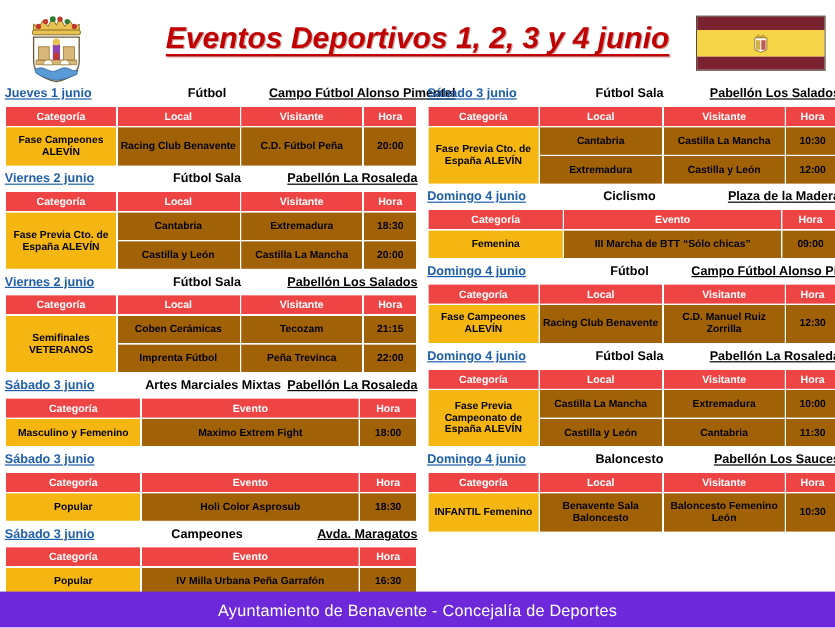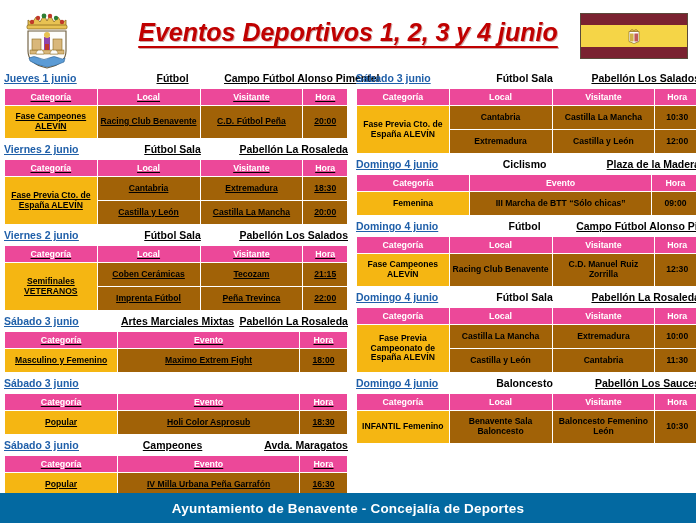--- a/index.html
+++ b/index.html
@@ -32,21 +32,21 @@
     text-decoration:underline;
     text-underline-offset:5px;
     letter-spacing:0px;
     text-shadow:1px 1px 0 rgba(120,0,0,0.35);
     text-align:center;
   }
 
   
   .cols{display:flex;width:696px;box-sizing:border-box;padding:0 4px;}
   .col{width:344px;flex:0 0 344px;}
-  .col.left{padding-right:4px;text-decoration:underline;}
+  .col.left{padding-right:4px;}
   .col.right{padding-left:4px;}
 
   
   .section{margin-bottom:2px;}
   .sec-head{
     display:flex;align-items:baseline;
     height:17px;line-height:17px;
     font-size:10.5px;font-weight:bold;
   }
   .sec-date{
@@ -85,21 +85,21 @@
     border:1px solid #ffffff;
     padding:1px 2px;
     vertical-align:middle;
     text-align:center;
     font-size:8.6px;
     font-weight:bold;
     line-height:1.15;
     overflow:hidden;
   }
   table.ev thead th{
-    background:#ec4899;
+    background:#ef4444;
     color:#ffffff;
     height:14px;
     font-size:8.8px;
   }
   table.ev td.cat{
     background:#f5b612;
     color:#000000;
   }
   table.ev td.data{
     background:#a16207;
@@ -115,24 +115,24 @@
   .c4 col.w4{width:13%;}
   
   .c3 col.w1{width:33%;}
   .c3 col.w2{width:53%;}
   .c3 col.w3{width:14%;}
 
   
   .footer{
     position:absolute;left:0;bottom:0;
     width:696px;height:30px;
-    background:#0369a1;
+    background:#6d28d9;
     color:#ffffff;
     display:flex;align-items:center;justify-content:center;
-    font-size:13.5px;font-weight:bold;
+    font-size:13.5px;font-weight:normal;
     letter-spacing:0.2px;
   }
 </style>
 </head>
 <body>
 
 <div class="page">
 
   <div class="header">
 

